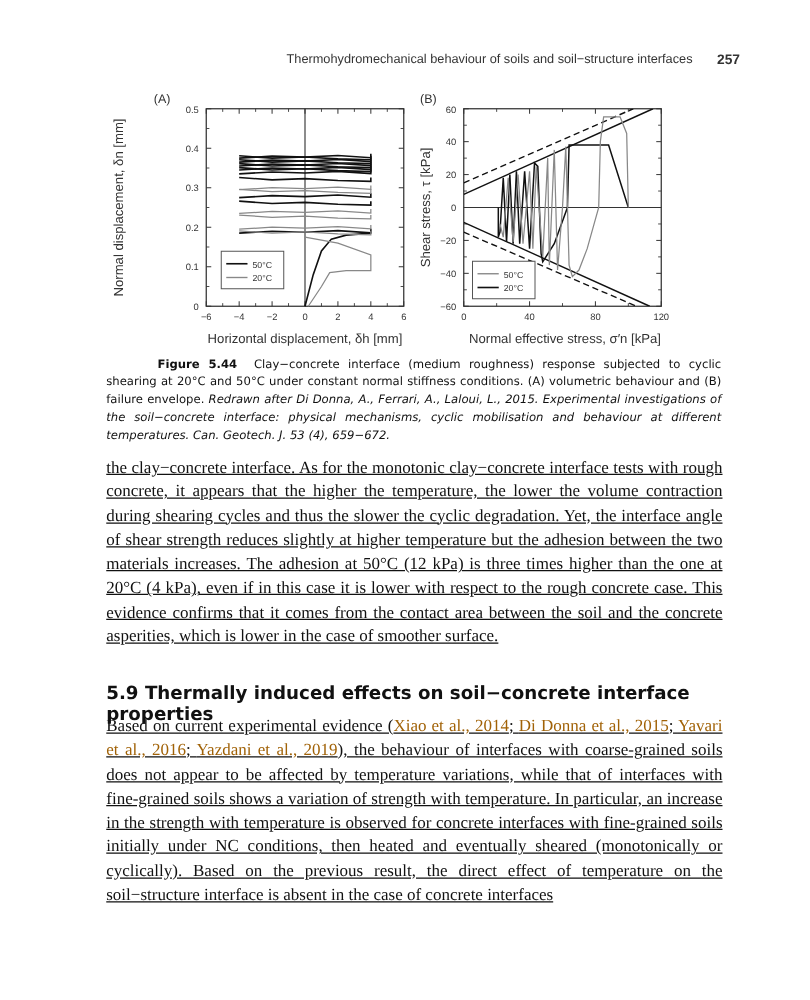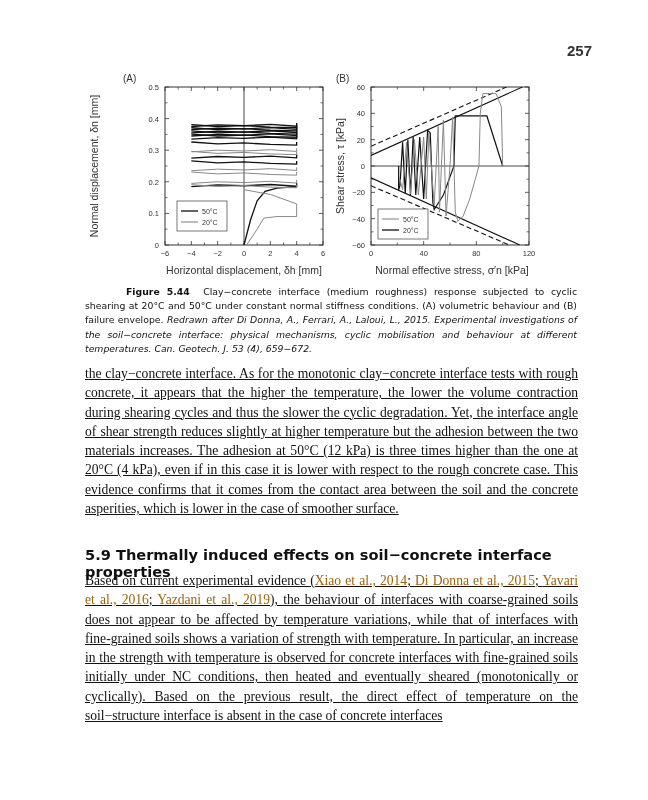--- a/index.html
+++ b/index.html
@@ -1,34 +1,35 @@
 <!DOCTYPE html>
 <html><head>
 <meta charset="utf-8">
 <style>
   html,body{margin:0;padding:0;background:#fff;}
   body{width:648px;height:800px;position:relative;overflow:hidden;color:#1a1a1a;}
   .running-head{position:absolute;top:42px;left:0;width:648px;height:16px;font-family:"Liberation Sans",sans-serif;font-size:10.2px;color:#333;}
   .running-title{position:absolute;right:94px;top:0;}
-  .page-num{position:absolute;right:56px;top:0;font-weight:bold;font-size:15px;}
+  .page-num{position:absolute;right:56px;top:0;font-weight:bold;font-size:11px;}
   svg text{font-family:"Liberation Sans",sans-serif;fill:#333;}
   .fig{position:absolute;top:70px;left:80px;width:500px;height:210px;}
   .caption{position:absolute;top:285px;left:85px;width:492px;font-family:"DejaVu Sans",sans-serif;font-size:9.3px;line-height:14.2px;text-align:justify;color:#111;}
   .caption b{font-weight:bold;padding-left:41px;}
   .caption i{font-style:italic;}
   .body-text{position:absolute;left:85px;width:493px;font-family:"Liberation Serif",serif;font-size:13.6px;line-height:19.3px;text-align:justify;color:#111;text-decoration:underline;}
   .p1{top:364px;}
   .section-heading{position:absolute;top:546px;left:85px;width:500px;font-family:"DejaVu Sans",sans-serif;font-weight:bold;font-size:14.6px;color:#111;}
   .p2{top:571px;}
   .cite{color:#a16207;}
 </style>
 </head>
 <body>
 
 <div class="running-head">
+  <span class="running-title">Thermohydromechanical behaviour of soils and soil−structure interfaces</span>
   <span class="page-num">257</span>
 </div>
 
 <svg class="fig" viewBox="0 0 500 210" width="500" height="210">
 
   <g id="panelA">
     <text x="43" y="12" font-size="10">(A)</text>
     <rect x="85" y="17" width="158" height="158" fill="none" stroke="#333" stroke-width="1"></rect>
     <g id="A-ticks">
         <line x1="85" y1="175" x2="85" y2="171" stroke="#333" stroke-width="0.8"></line>

